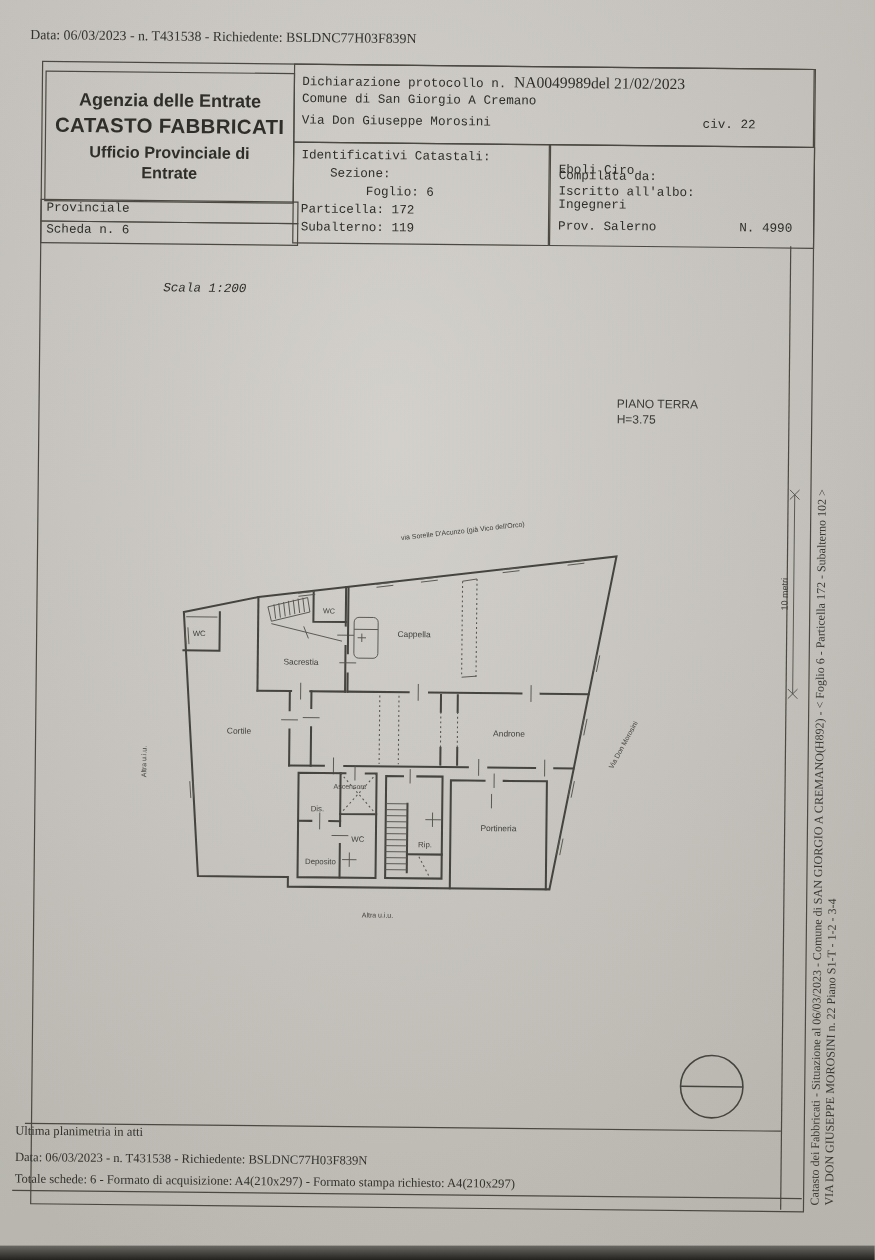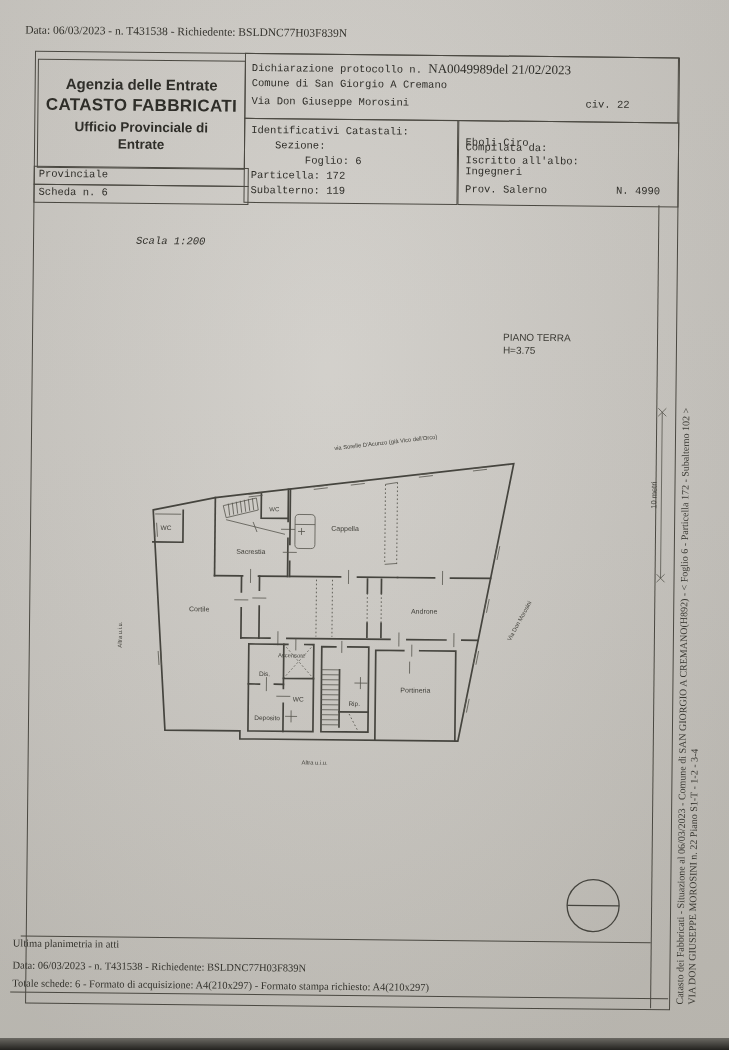--- a/index.html
+++ b/index.html
@@ -47,21 +47,21 @@
   #ident-box{left:245px;top:122px;width:212px;height:83px;font-size:10.5px;}
   #ident-box .row{position:absolute;white-space:nowrap;}
   #comp-box{left:458.5px;top:122px;width:219px;height:83px;font-size:10.5px;}
   #comp-box .row{position:absolute;left:7px;white-space:nowrap;}
   #comp-box .num{position:absolute;left:158px;top:62px;font-family:Liberation Mono, monospace;}
 
   #inner-right-vline{left:660px;top:205px;height:803px;}
   #plan-bottom-hline{left:30px;top:942px;width:630px;}
   #footer-hline{left:20px;top:998px;width:658px;}
 
-  #piano-label{left:506px;top:332px;font-size:10px;line-height:13px;color:#3c3b35;}
+  #piano-label{left:517px;top:332px;font-size:10px;line-height:13px;color:#3c3b35;}
 
   .footer-line{left:22px;font-size:10.5px;color:#33322c;white-space:nowrap;}
   #footer-1{top:944px;}
   #footer-2{top:966px;}
   #footer-3{top:984px;}
 
   #margin-vtext{
     left:684px;top:1004px;transform:rotate(-90deg);transform-origin:0 0;
     white-space:nowrap;font-size:10px;line-height:12px;color:#3a3933;
   }

